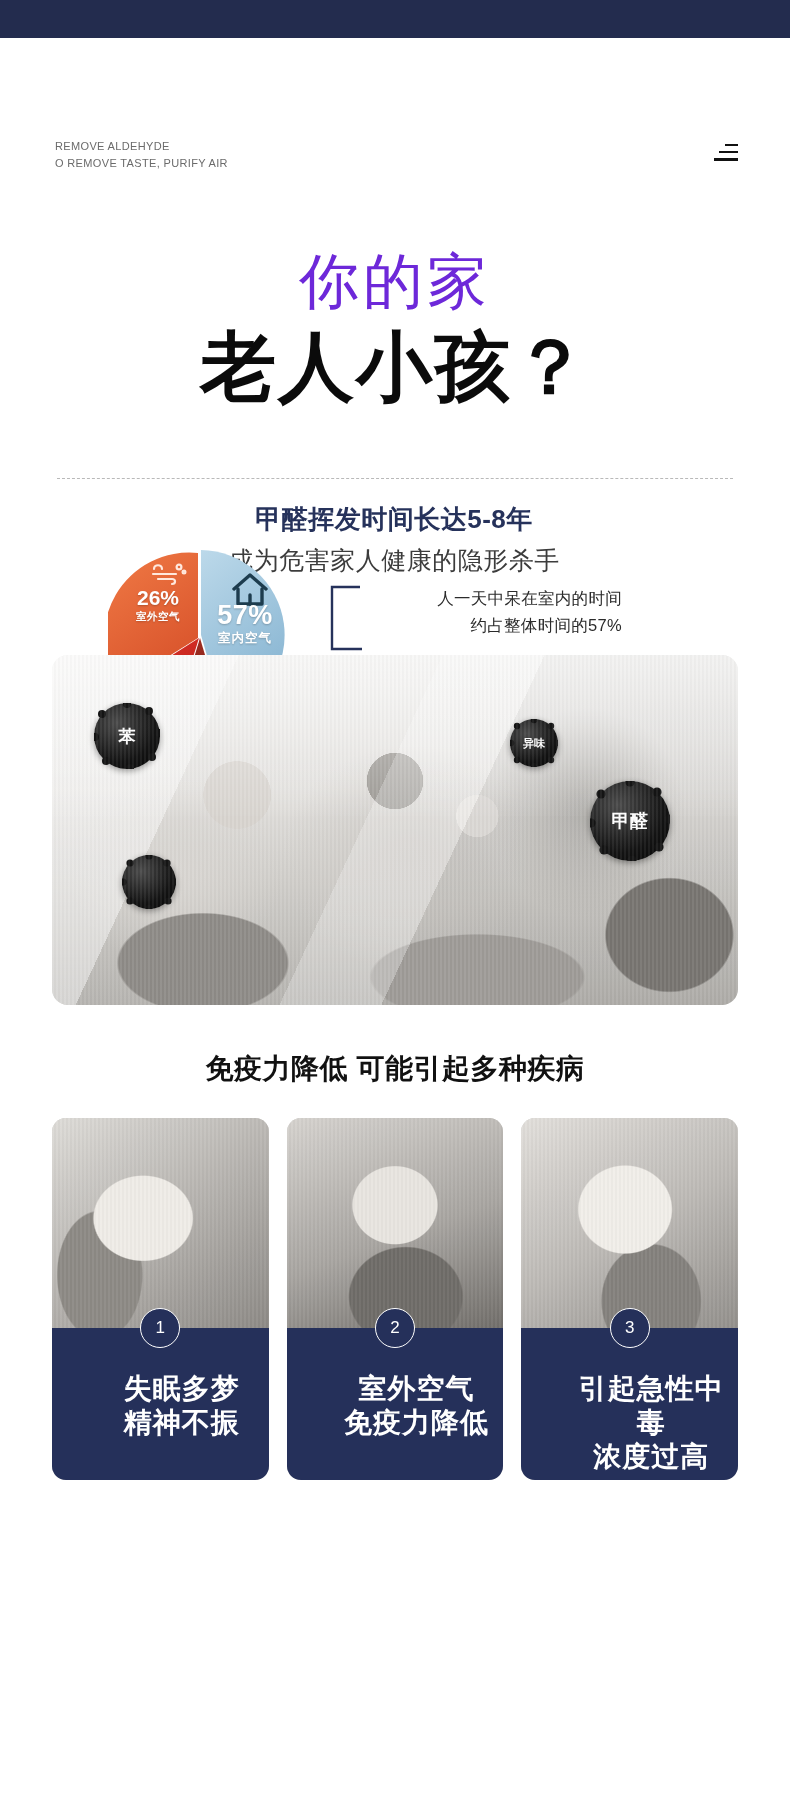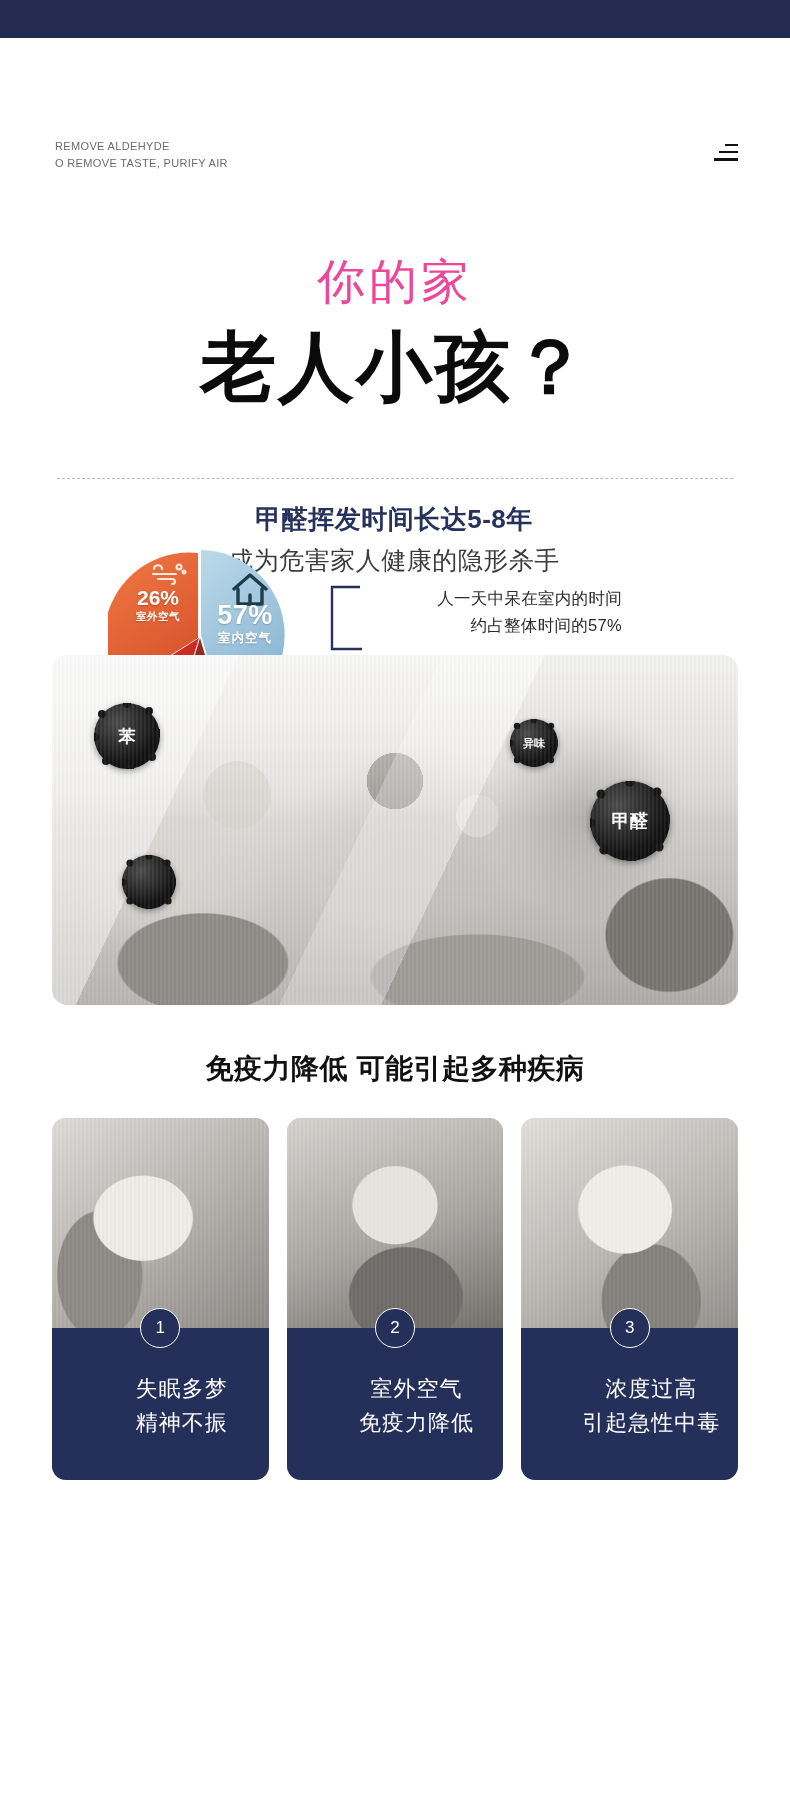--- a/index.html
+++ b/index.html
@@ -35,21 +35,21 @@
     display:block; height:2.2px; background:#111; margin-left:auto;
     margin-bottom:5px; border-radius:0;
   }
   .menu-btn i:nth-child(1){ width:13px; }
   .menu-btn i:nth-child(2){ width:19px; }
   .menu-btn i:nth-child(3){ width:24px; margin-bottom:0; }
 
   
   .hero { position:absolute; left:0; top:240px; width:790px; text-align:center; }
   .hero-l1 {
-    font-size:48px; line-height:84px; color:#ec4899;
+    font-size:60px; line-height:84px; color:#6d28d9;
     font-weight:400; letter-spacing:4px;
   }
   .hero-l2 {
     font-size:76px; line-height:86px; color:#0b0b0b;
     font-weight:bold; letter-spacing:2px;
   }
 
   .divider {
     position:absolute; left:57px; top:478px; width:676px;
     border-top:1.4px dashed #b9b9b9;
@@ -219,21 +219,21 @@
   }
   .badge {
     position:absolute; left:50%; top:-20px; transform:translateX(-50%);
     width:40px; height:40px; border-radius:50%;
     border:1.6px solid #ffffff; background:#25305a;
     display:flex; align-items:center; justify-content:center;
     font-size:17px; font-weight:400; color:#fff;
   }
   .card-txt {
     position:absolute; left:0; top:44px; width:100%;
-    font-size:22px; line-height:34px; font-weight:400; letter-spacing:1px;padding-left:43px;
+    font-size:28px; line-height:34px; font-weight:700; letter-spacing:1px;padding-left:43px;
   }
 </style>
 </head>
 <body>
 
 <div class="topbar"></div>
 
 <div class="header">
   <div class="brand">
     <div>REMOVE ALDEHYDE</div>
@@ -425,19 +425,19 @@
         <div>免疫力降低</div>
       </div>
     </div>
   </div>
 
   <div class="card">
     <div class="card-img c"></div>
     <div class="card-foot">
       <div class="badge">3</div>
       <div class="card-txt">
+        <div>引起急性中毒</div>
         <div>浓度过高</div>
-        <div>引起急性中毒</div>
       </div>
     </div>
   </div>
 
 </div>
 
 </body></html>

